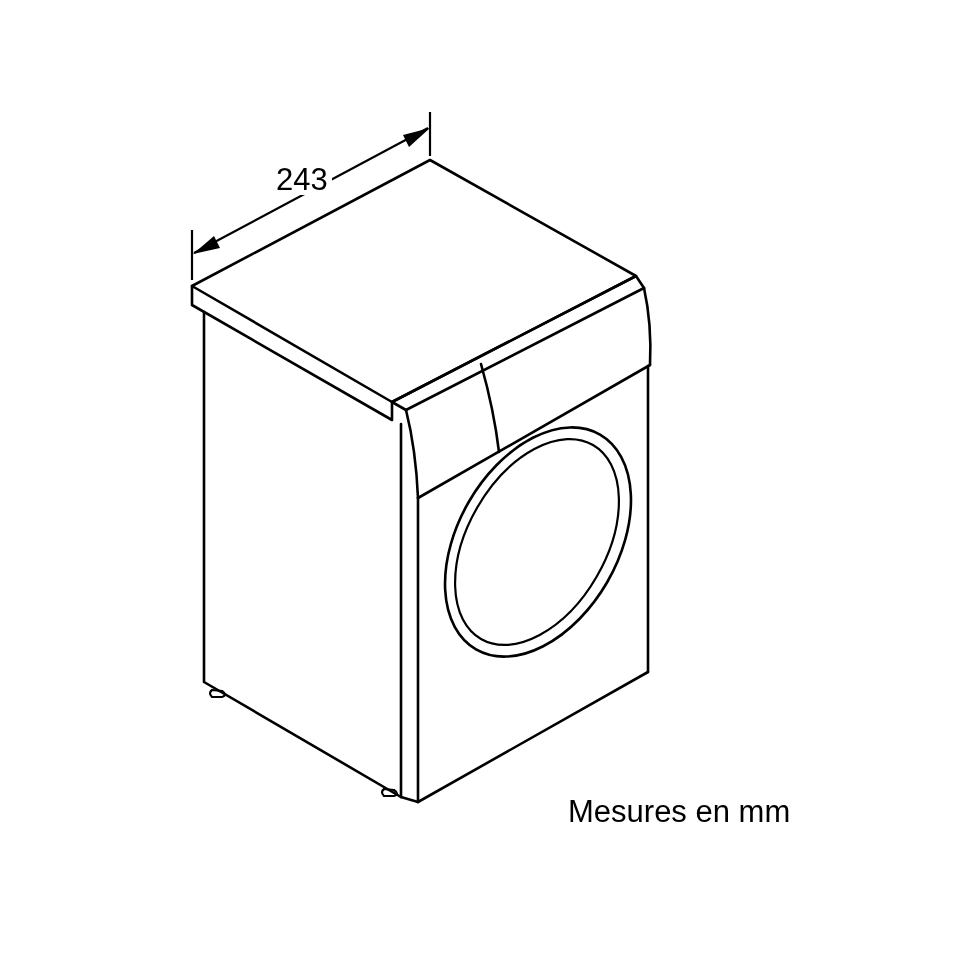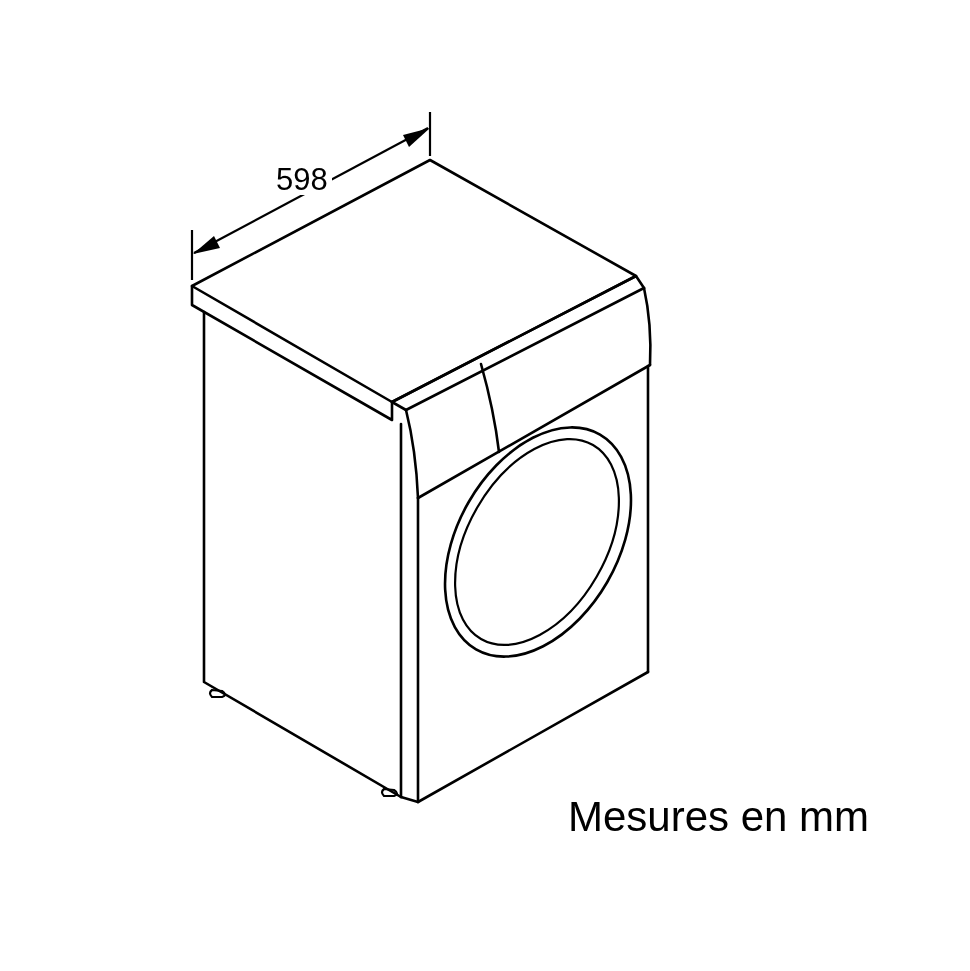--- a/index.html
+++ b/index.html
@@ -8,21 +8,21 @@
     svg { position: absolute; left: 0; top: 0; }
     .ln { fill: none; stroke: #000; stroke-width: 2.6; stroke-linejoin: round; stroke-linecap: round; }
     .thin { fill: none; stroke: #000; stroke-width: 2.2; }
     .dim-label {
       position: absolute; left: 272px; top: 164px;
       font-family: "Liberation Sans", sans-serif; font-size: 31px; color: #000;
       line-height: 1; background: #fff; padding: 0 4px;
     }
     .caption {
       position: absolute; left: 568px; top: 796px;
-      font-family: "Liberation Sans", sans-serif; font-size: 42px; color: #000;
+      font-family: "Liberation Sans", sans-serif; font-size: 31px; color: #000;
       line-height: 1; white-space: nowrap;
     }
   </style>
 </head>
 <body>
 
 <div class="canvas">
   <svg width="970" height="971" viewBox="0 0 970 971">
 
     <g>
@@ -65,15 +65,15 @@
       <ellipse class="ln" cx="538" cy="542" rx="80" ry="124" transform="rotate(30 538 542)"></ellipse>
       <ellipse class="thin" cx="537" cy="542" rx="69" ry="112" transform="rotate(30 537 542)"></ellipse>
     </g>
 
     <g>
       <path class="thin" d="M212,690 L222,691 Q228,695 222,697 L212,697 Q208,693 212,690 Z"></path>
       <path class="thin" d="M384,789 L394,790 Q400,794 394,796 L384,796 Q380,792 384,789 Z"></path>
     </g>
   </svg>
 
-  <div class="dim-label">598</div>
+  <div class="dim-label">243</div>
   <div class="caption">Mesures en mm</div>
 </div>
 
 </body></html>

